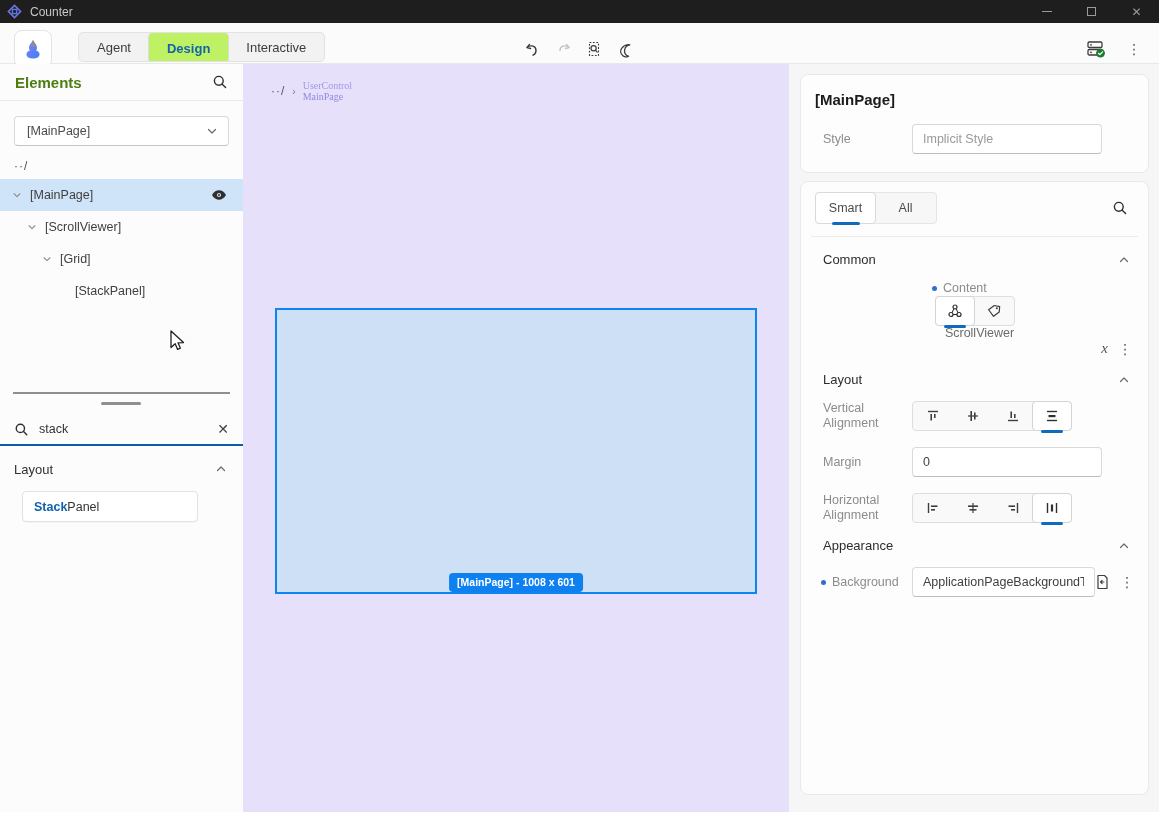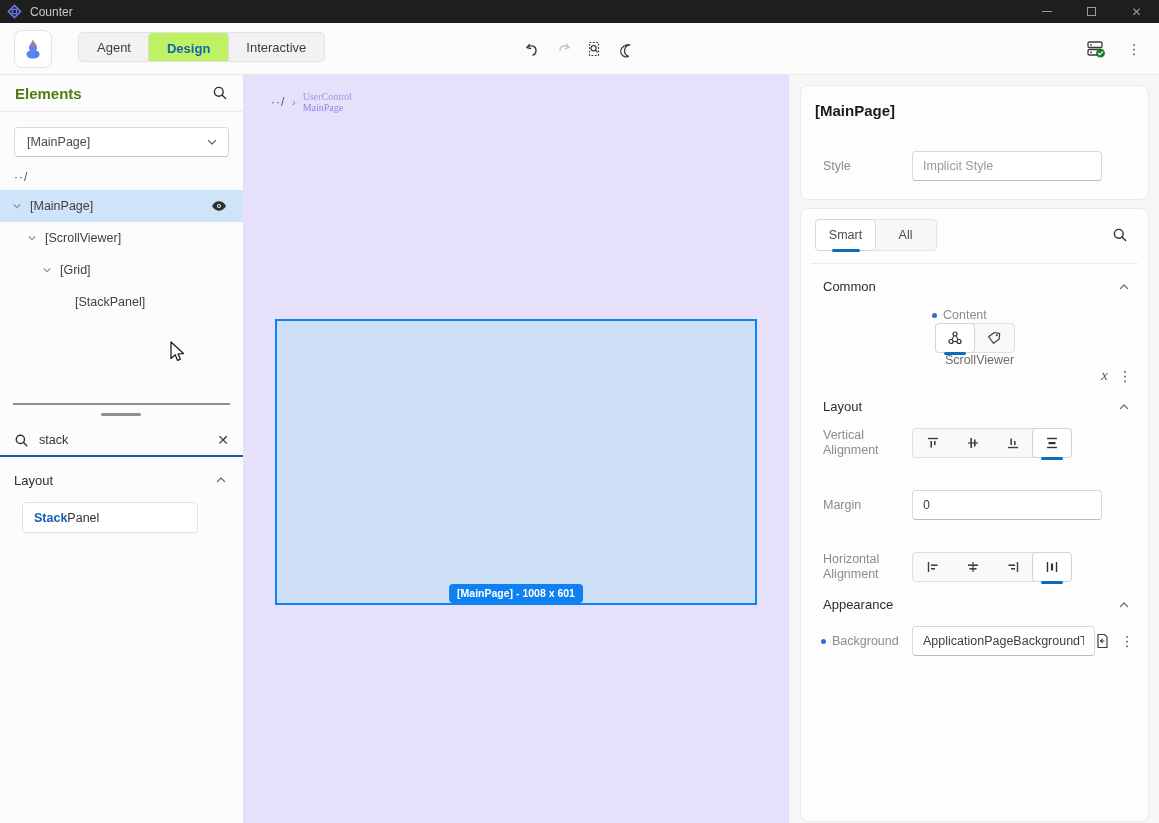--- a/index.html
+++ b/index.html
@@ -10,21 +10,21 @@
   .titlebar { height:23px; background:#1e1e1e; display:flex; align-items:center;
     color:#c8c8c8; font-size:12px; }
   .titlebar .appicon { width:15px; height:15px; margin:0 8px 0 7px; }
   .win-controls { margin-left:auto; display:flex; height:100%; }
   .win-btn { width:45px; height:100%; display:flex; align-items:center; justify-content:center;
     color:#9a9a9a; font-size:12px; }
   .min-glyph { width:10px; height:1px; background:#9a9a9a; display:inline-block; }
   .max-glyph { width:9px; height:9px; border:1px solid #9a9a9a; display:inline-block; }
 
   
-  .toolbar { height:52px; background:#fbfbfb; border-bottom:1px solid #e8e8e8;
+  .toolbar { height:41px; background:#fbfbfb; border-bottom:1px solid #e8e8e8;
     position:relative; display:flex; align-items:center; }
   .logo-btn { position:absolute; left:14px; top:7px; width:38px; height:38px;
     border:1px solid #e3e3e3; border-radius:8px; background:#fff;
     display:flex; align-items:center; justify-content:center; }
   .mode-tabs { position:absolute; left:78px; top:9px; display:flex; height:30px;
     background:#f2f2f2; border:1px solid #e2e2e2; border-radius:5px; overflow:hidden; }
   .mode-tab { padding:0 18px; display:flex; align-items:center; font-size:13px;
     color:#3d3d3d; cursor:default; }
   .mode-tab.active { background:#bef264; border:1px solid #dcdcdc; border-radius:5px;
     color:#1464ab; font-weight:bold; margin:-1px; height:32px; }
@@ -83,21 +83,21 @@
     background:#cde0f5; border:2px solid #0b84f4; }
   .sel-pill { position:absolute; left:273px; top:509px; transform:translateX(-50%);
     background:#0f80f0; color:#fff; font-size:10.5px; font-weight:bold;
     padding:3px 8px 4px 8px; border-radius:4px; white-space:nowrap; }
 
   
   .right-panel { width:370px; background:#f6f6f6; flex:none; padding:10px 10px 0 11px; }
   .card { background:#fdfdfd; border:1px solid #e9e9e9; border-radius:8px; }
   .card1 { padding:14px 14px 18px 14px; }
   .insp-title { font-size:15px; font-weight:bold; color:#1b1b1b; margin-top:2px; }
-  .prop-row { display:flex; align-items:center; margin-top:32px; }
+  .prop-row { display:flex; align-items:center; margin-top:16px; }
   .prop-label { width:97px; font-size:12.5px; color:#8c8c8c; padding-left:6px;
     display:flex; align-items:center; gap:6px; line-height:15px; flex:none; }
   .prop-dot { width:5px; height:5px; border-radius:50%; background:#2f6fce; flex:none; }
   .tb-input { height:30px; border:1px solid #d9d9d9; border-bottom-color:#bdbdbd;
     border-radius:4px; background:#fff; font-size:12.5px; color:#3f3f3f;
     padding:0 10px; outline:none; font-family:"Liberation Sans",sans-serif; }
   .tb-input::placeholder { color:#9a9a9a; }
   .w190 { width:190px; }
   .card2 { margin-top:8px; height:614px; padding:10px 14px; }
   .insp-tabs-row { display:flex; align-items:center; }

